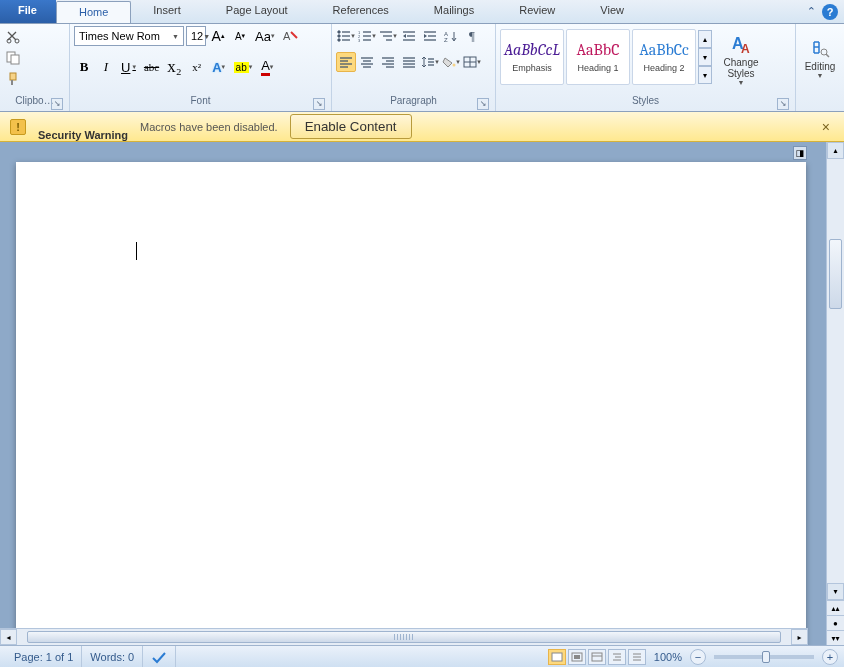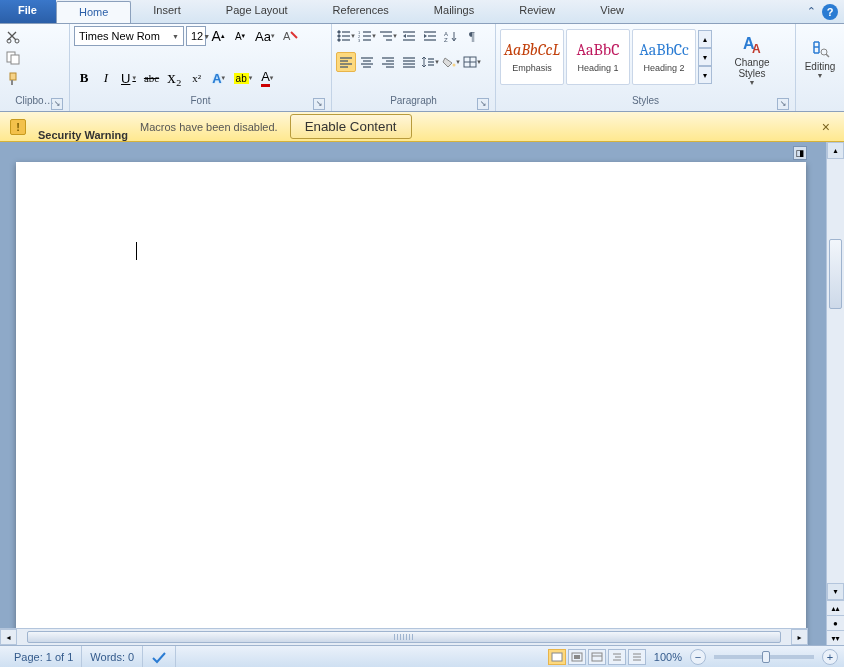--- a/index.html
+++ b/index.html
@@ -9,21 +9,21 @@
 .tabs-bar { height: 24px; background: linear-gradient(#e9f0f8, #d6e5f3); display: flex; align-items: stretch; border-bottom: 1px solid #8ba0bc; position: relative; }
 .tab { padding: 4px 22px; color: #3b3b3b; cursor: pointer; border-right: 1px solid transparent; }
 .tab.file { background: linear-gradient(#3a77c9, #2b5fa8); color: #fff; font-weight: bold; padding: 4px 18px; }
 .tab.active { background: #f5f9fd; border: 1px solid #8ba0bc; border-bottom: none; border-radius: 2px 2px 0 0; margin-top: 1px; color: #2b5fa8; }
 .tabs-right { margin-left: auto; display: flex; align-items: center; gap: 6px; padding-right: 6px; }
 .help-icon { width: 16px; height: 16px; border-radius: 50%; background: #2b7cd3; color: #fff; display: flex; align-items: center; justify-content: center; font-size: 11px; font-weight: bold; }
 
 
 .ribbon { height: 88px; background: linear-gradient(#f7fbff, #e4edf7); border-bottom: 1px solid #8ba0bc; display: flex; }
 .group { border-right: 1px solid #c3d3e6; display: flex; flex-direction: column; padding: 2px 4px 0 4px; }
-.group-body { flex: 1; display: flex; align-items: flex-start; gap: 15px; }
+.group-body { flex: 1; display: flex; align-items: flex-start; gap: 4px; }
 .group-label { height: 16px; font-size: 10px; color: #5a6b82; text-align: center; position: relative; }
 .dialog-launcher { position: absolute; right: 2px; bottom: 1px; width: 12px; height: 12px; border: 1px solid #9fb4cf; font-size: 8px; line-height: 9px; color: #5a6b82; cursor: pointer; }
 
 .big-btn { display: flex; flex-direction: column; align-items: center; justify-content: center; width: 42px; height: 66px; cursor: pointer; border: 1px solid transparent; border-radius: 3px; }
 .big-btn .lbl { font-size: 10px; color: #3b3b3b; margin-top: 2px; text-align: center; line-height: 11px; }
 .drop-arrow { font-size: 7px; color: #555; }
 
 .small-col { display: flex; flex-direction: column; gap: 3px; padding-top: 2px; }
 .small-btn { width: 18px; height: 18px; display: flex; align-items: center; justify-content: center; cursor: pointer; border: 1px solid transparent; border-radius: 2px; font-size: 11px; }
 
@@ -309,21 +309,21 @@
           </div>
       </div>
     </div>
     <div class="group-label"><span>Paragraph</span><div class="dialog-launcher">↘</div></div>
   </div>
 
   <div class="group" style="flex:1">
     <div class="group-body">
       <div class="styles-gallery">
         <div class="style-item">
-            <span class="preview" style="font-style:italic;color:#c2410c">AaBbCcL</span>
+            <span class="preview" style="font-style:italic;color:#4c1d95">AaBbCcL</span>
             <span class="name">Emphasis</span>
           </div>
         <div class="style-item">
             <span class="preview" style="color:#be185d">AaBbC</span>
             <span class="name">Heading 1</span>
           </div>
         <div class="style-item">
             <span class="preview" style="color:#2b7cd3">AaBbCc</span>
             <span class="name">Heading 2</span>
           </div>

